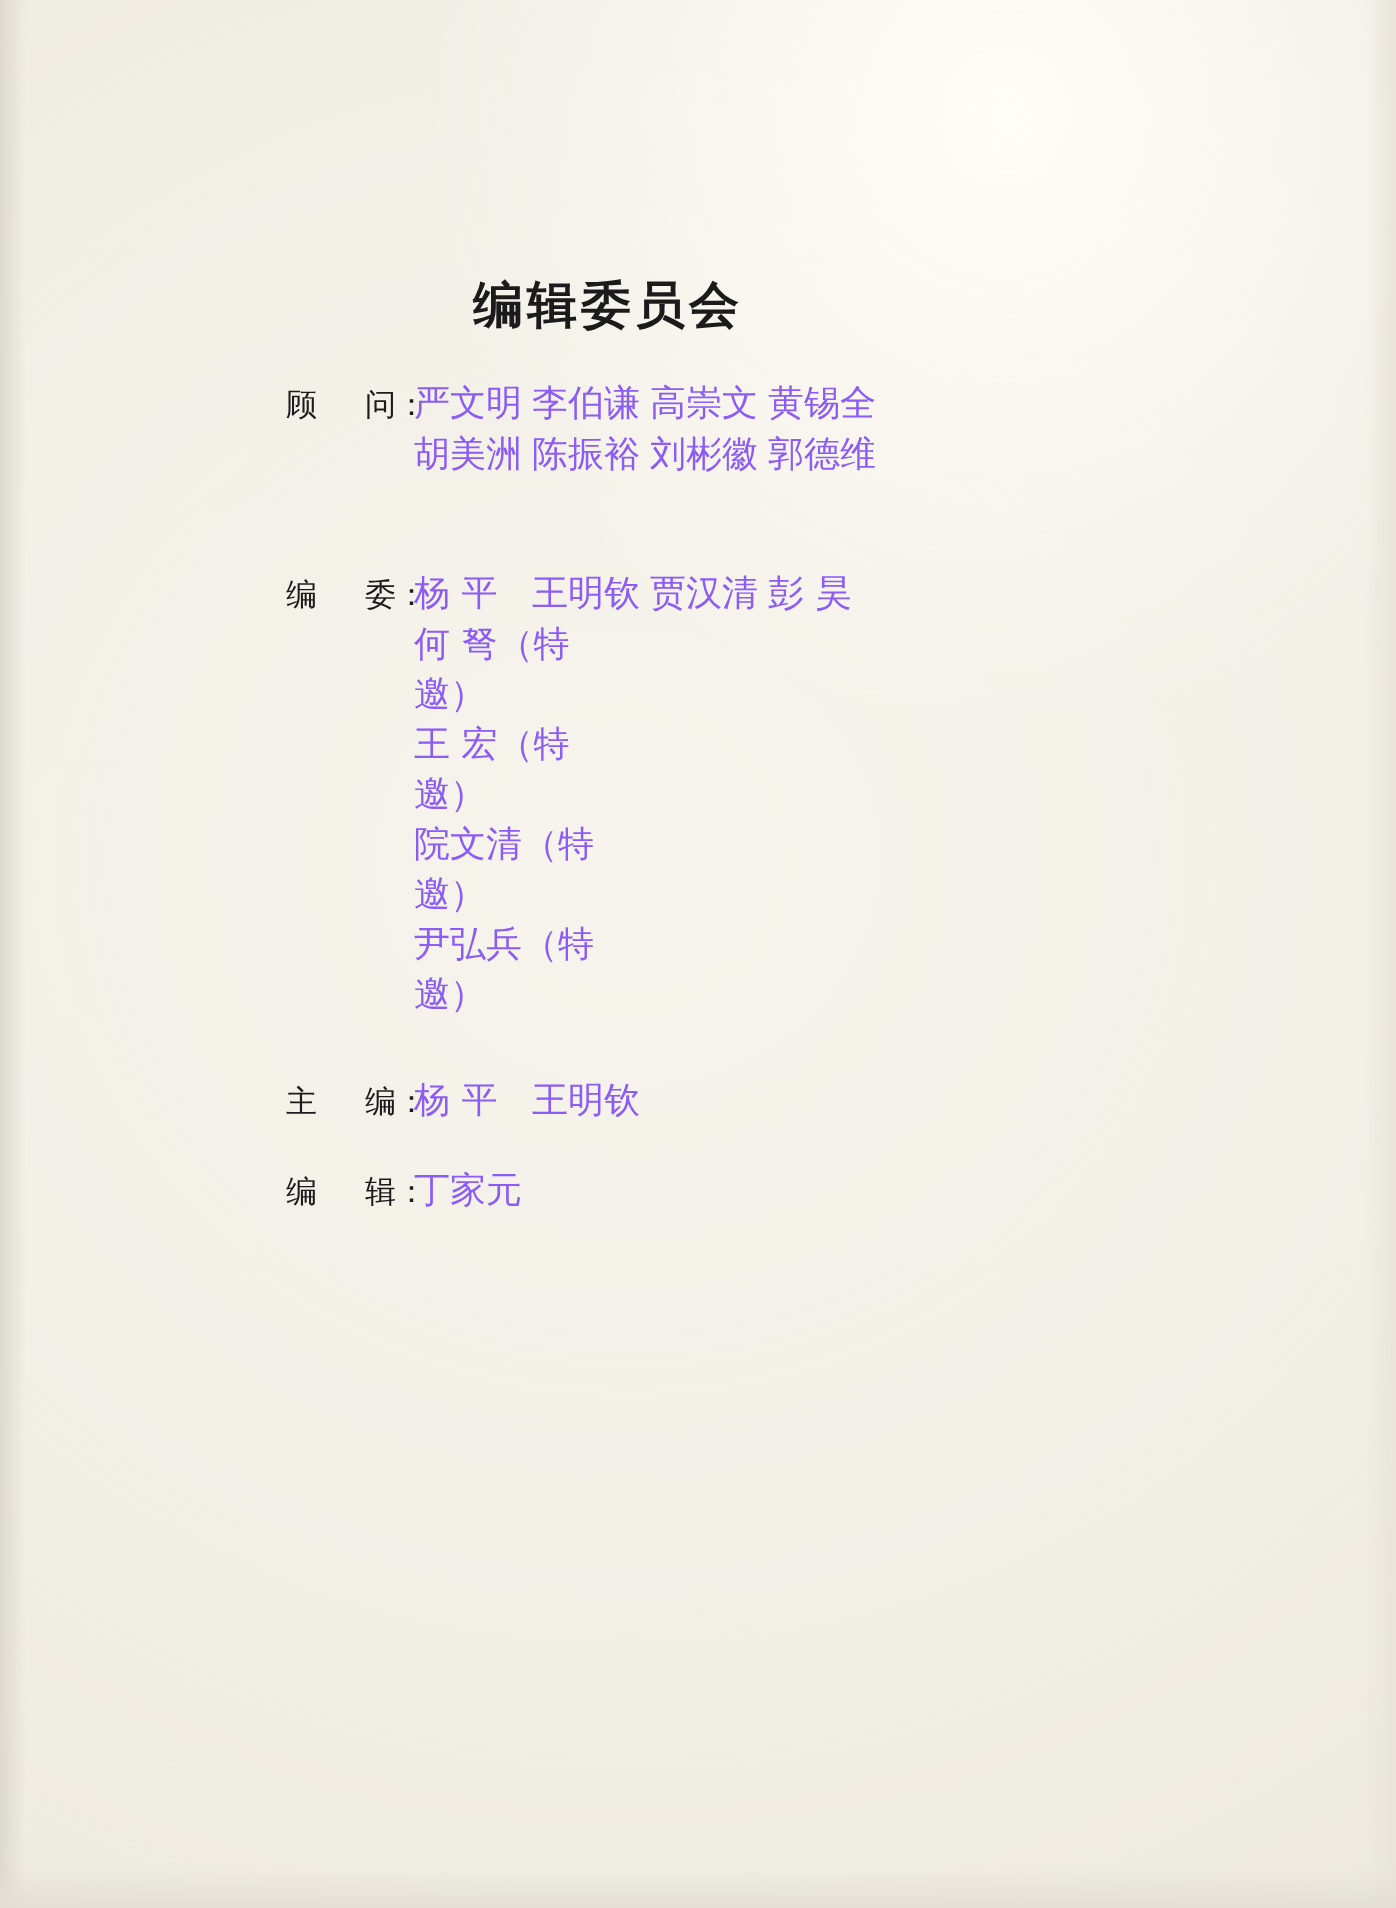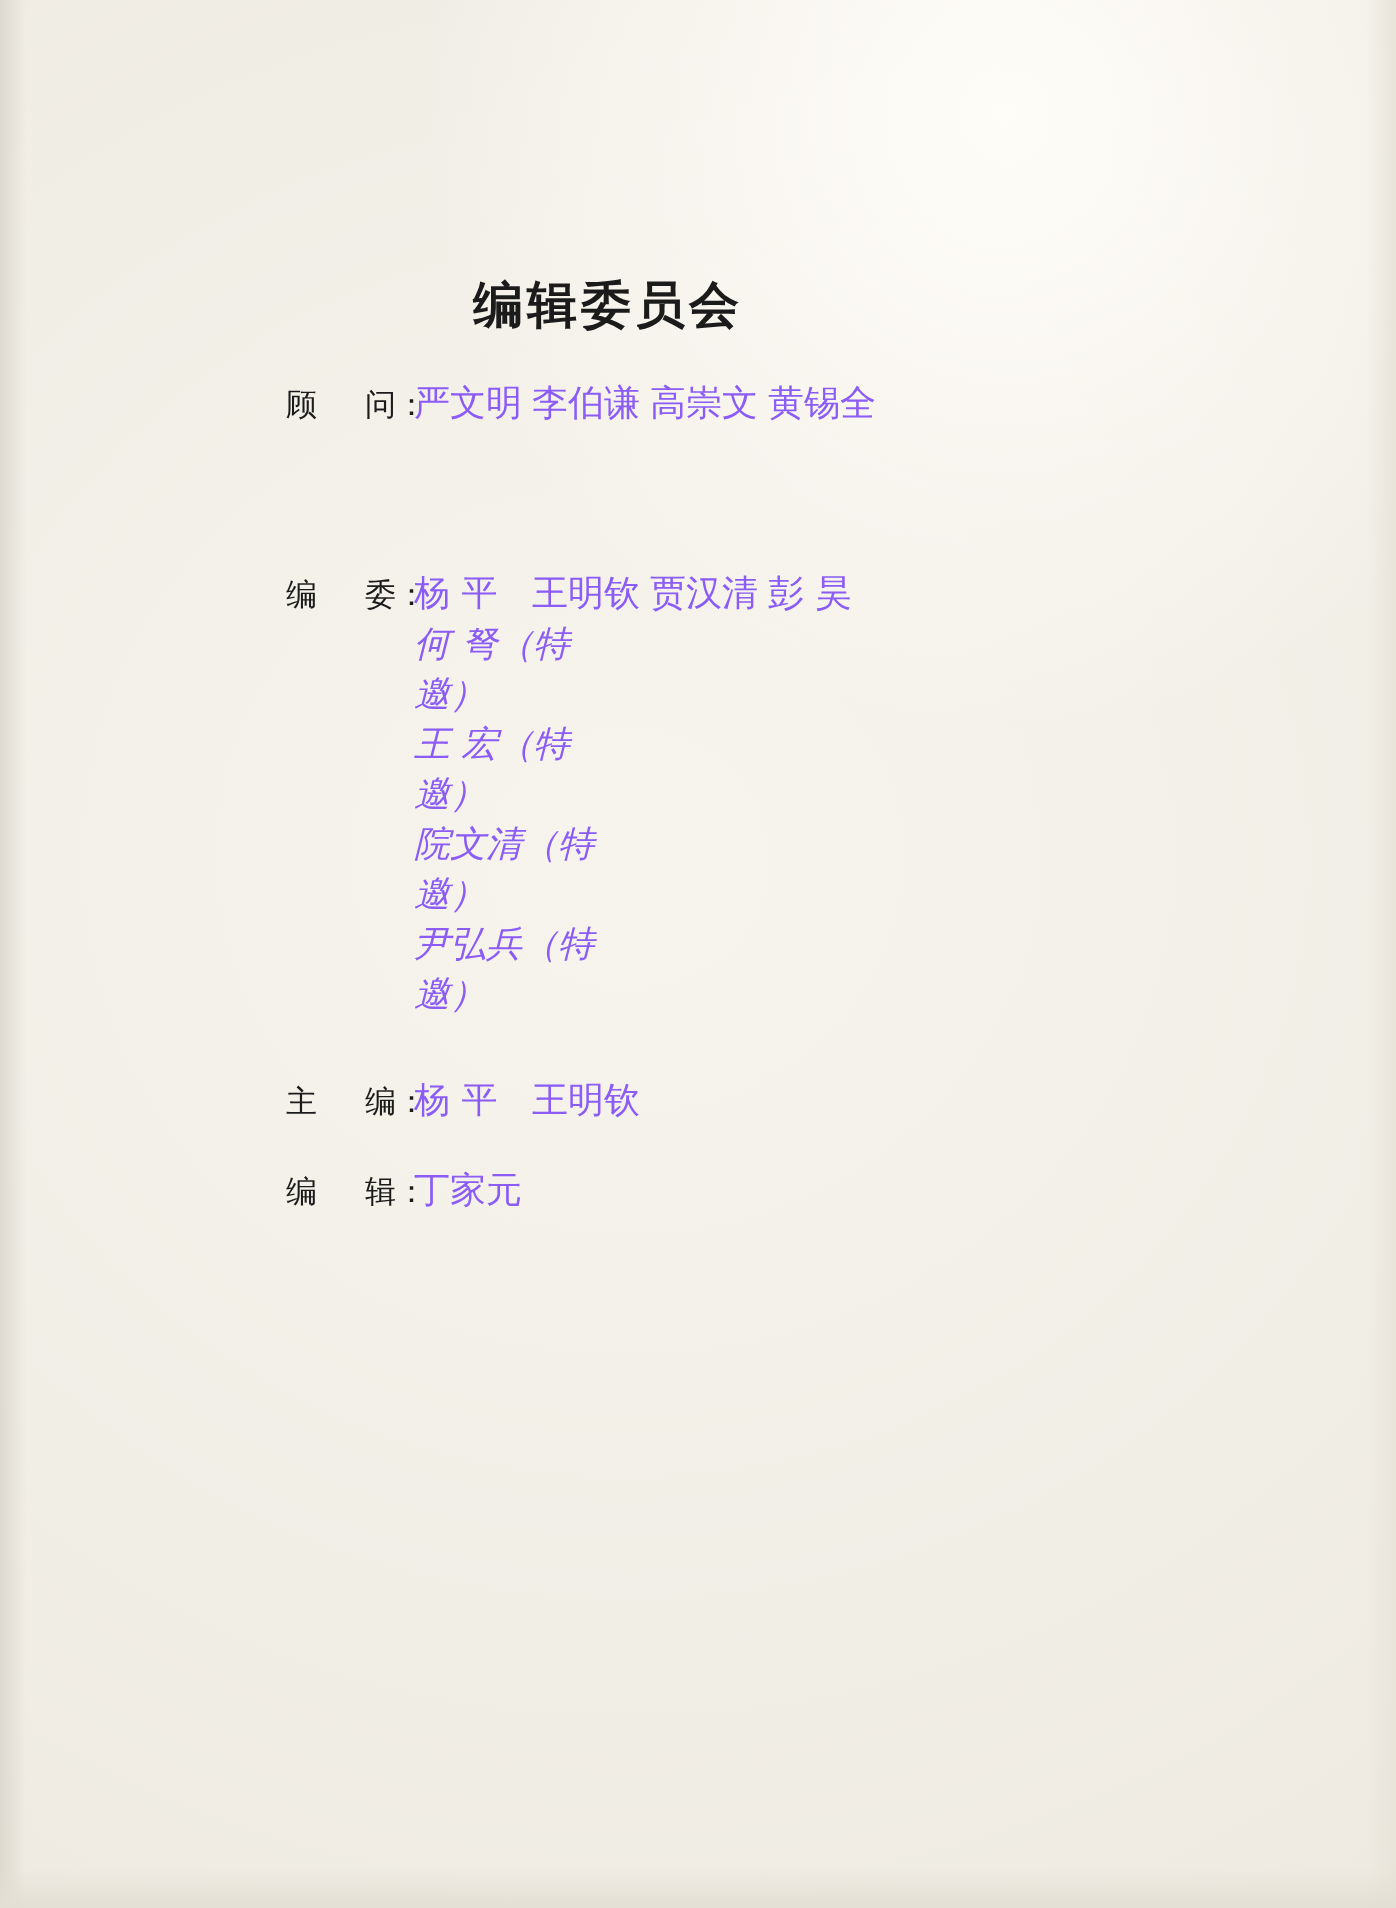--- a/index.html
+++ b/index.html
@@ -96,21 +96,20 @@
     flex: 0 0 118px;
     display: flex;
     justify-content: space-between;
     font-size: 36px;
     color: #8b5cf6;
   }
   .name.wide {
     width: 195px;
     flex: 0 0 195px;
     justify-content: flex-start;
-    font-style: italic;
   }
 
   #consultants { top: 378px; }
   #editorial-board { top: 568px; }
   #chief-editor { top: 1075px; }
   #editor { top: 1165px; }
 </style>
 </head>
 <body>
 
@@ -130,20 +129,30 @@
           <span class="ch">问</span>
       </span>
       <span class="colon">：</span>
       <span class="names">
         <span class="name">严文明</span>
         <span class="name">李伯谦</span>
         <span class="name">高崇文</span>
         <span class="name">黄锡全</span>
       </span>
     </div>
+    <div class="row">
+      <span class="label"></span>
+      <span class="colon"></span>
+      <span class="names">
+        <span class="name">胡美洲</span>
+        <span class="name">陈振裕</span>
+        <span class="name">刘彬徽</span>
+        <span class="name">郭德维</span>
+      </span>
+    </div>
   </div>
 
   <div class="block" id="editorial-board">
     <div class="row">
       <span class="label">
         <span class="ch">编</span>
           <span class="ch">委</span>
       </span>
       <span class="colon">：</span>
       <span class="names">

